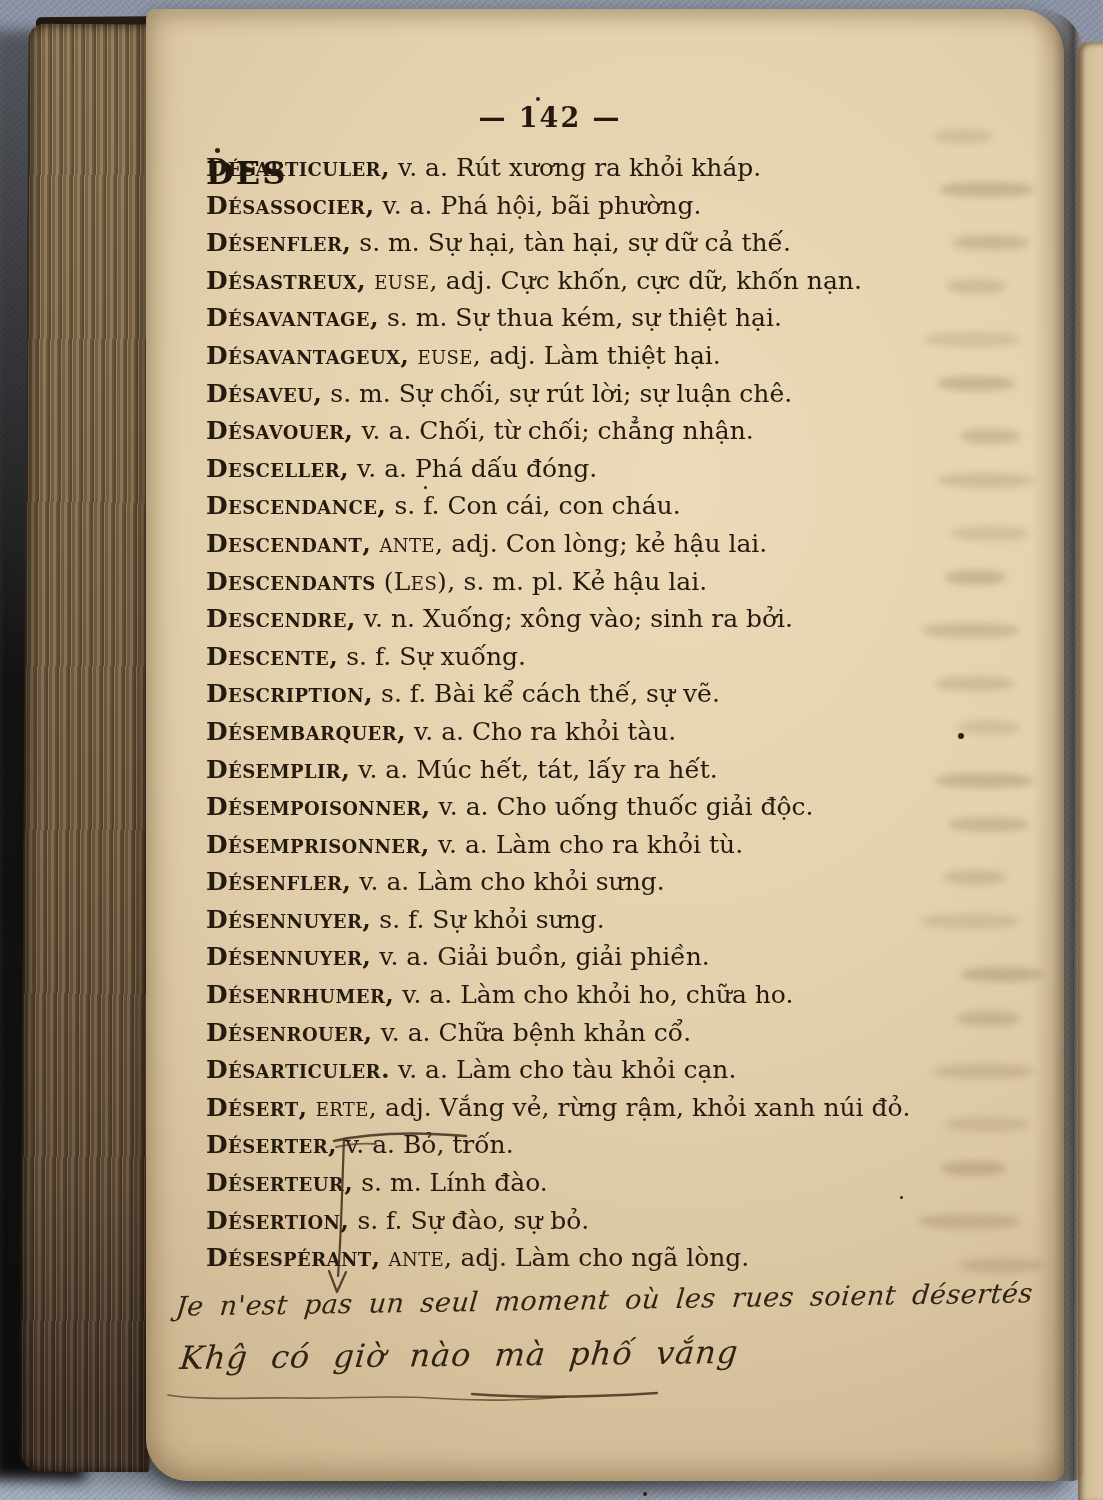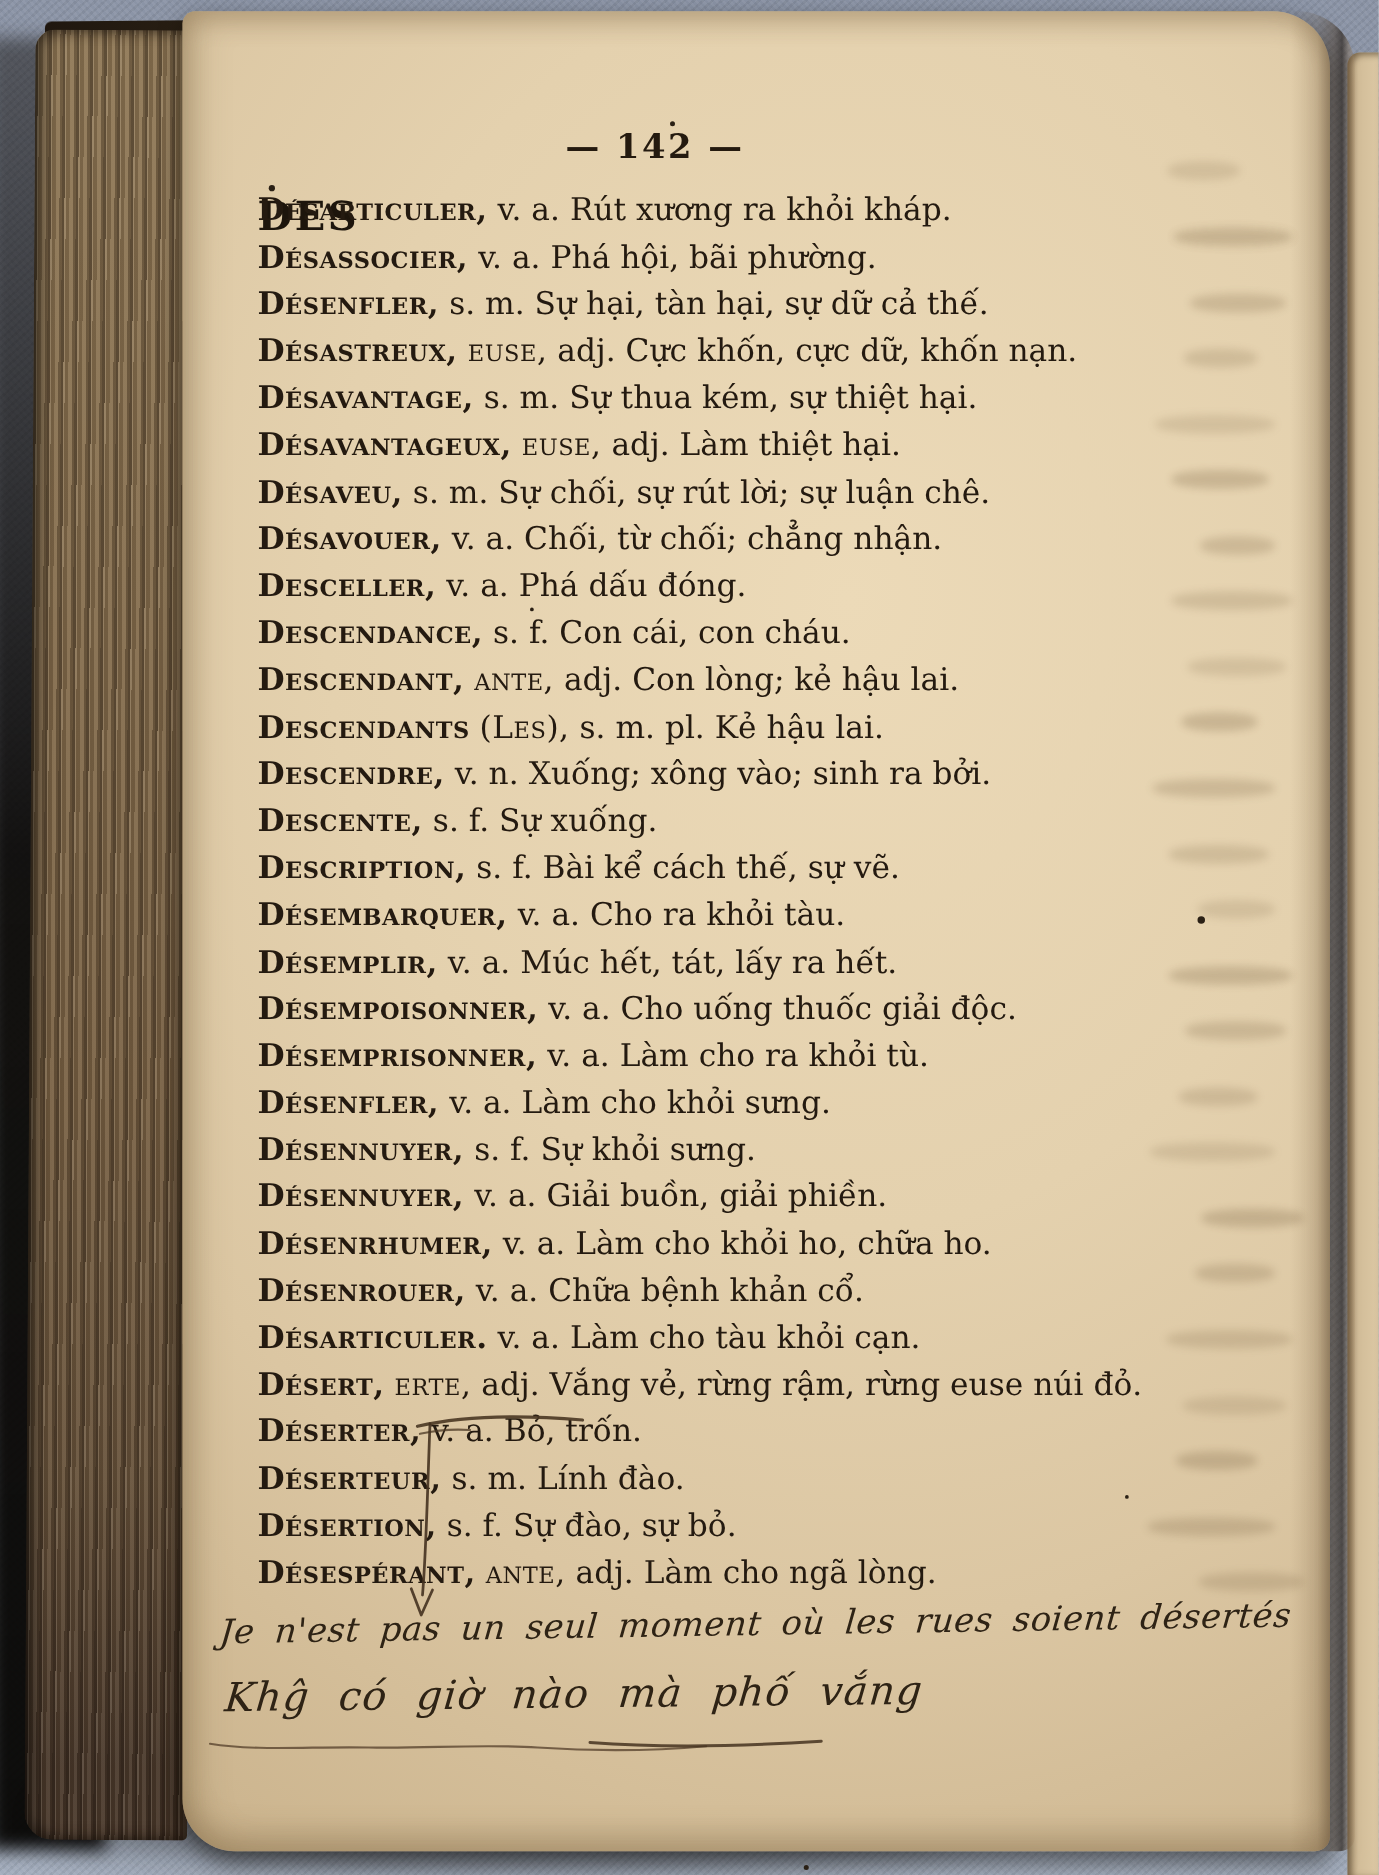--- a/index.html
+++ b/index.html
@@ -49,21 +49,21 @@
 
   
   .fold{position:absolute;left:1032px;top:9px;width:52px;height:1472px;z-index:5;pointer-events:none;
     background:linear-gradient(90deg, rgba(0,0,0,0) 0%, rgba(98,74,46,.18) 42%,
       rgba(70,52,32,.45) 68%, rgba(36,26,16,.62) 80%, rgba(120,95,65,.40) 90%, rgba(175,148,112,.28) 100%);
     border-radius:0 46px 12px 0;}
 
   
   .running-head{position:absolute;left:206px;top:114px;font-size:32px;font-weight:700;
     letter-spacing:2px;color:#1d150c;z-index:6;font-family:"DejaVu Serif",serif;margin-top:40px;}
-  .page-number{position:absolute;left:404px;top:102px;width:240px;text-align:center;
+  .page-number{position:absolute;left:430px;top:102px;width:240px;text-align:center;
     font-size:27px;font-weight:600;color:#241a0f;letter-spacing:2px;z-index:6;}
   .entries{position:absolute;left:206px;top:149px;width:716px;z-index:6;
     font-size:25px;line-height:37.6px;color:#241a10;white-space:nowrap;}
   .entry .head{font-weight:700;font-variant:small-caps;letter-spacing:.4px;}
   .entry .variant{font-variant:small-caps;letter-spacing:.4px;}
   .entry .pos{}
   .entry .def{}
 
   
   .ghost{position:absolute;left:0;top:0;width:918px;height:1472px;z-index:5;overflow:hidden;
@@ -144,21 +144,21 @@
       <div class="entry"><span class="head">Désembarquer,</span> <span class="pos">v. a.</span> <span class="def">Cho ra khỏi tàu.</span></div>
       <div class="entry"><span class="head">Désemplir,</span> <span class="pos">v. a.</span> <span class="def">Múc hết, tát, lấy ra hết.</span></div>
       <div class="entry"><span class="head">Désempoisonner,</span> <span class="pos">v. a.</span> <span class="def">Cho uống thuốc giải độc.</span></div>
       <div class="entry"><span class="head">Désemprisonner,</span> <span class="pos">v. a.</span> <span class="def">Làm cho ra khỏi tù.</span></div>
       <div class="entry"><span class="head">Désenfler,</span> <span class="pos">v. a.</span> <span class="def">Làm cho khỏi sưng.</span></div>
       <div class="entry"><span class="head">Désennuyer,</span> <span class="pos">s. f.</span> <span class="def">Sự khỏi sưng.</span></div>
       <div class="entry"><span class="head">Désennuyer,</span> <span class="pos">v. a.</span> <span class="def">Giải buồn, giải phiền.</span></div>
       <div class="entry"><span class="head">Désenrhumer,</span> <span class="pos">v. a.</span> <span class="def">Làm cho khỏi ho, chữa ho.</span></div>
       <div class="entry"><span class="head">Désenrouer,</span> <span class="pos">v. a.</span> <span class="def">Chữa bệnh khản cổ.</span></div>
       <div class="entry"><span class="head">Désarticuler.</span> <span class="pos">v. a.</span> <span class="def">Làm cho tàu khỏi cạn.</span></div>
-      <div class="entry"><span class="head">Désert,</span> <span class="variant">erte,</span> <span class="pos">adj.</span> <span class="def">Vắng vẻ, rừng rậm, rừng euse núi đỏ.</span></div>
+      <div class="entry"><span class="head">Désert,</span> <span class="variant">erte,</span> <span class="pos">adj.</span> <span class="def">Vắng vẻ, rừng rậm, khỏi xanh núi đỏ.</span></div>
       <div class="entry"><span class="head">Déserter,</span> <span class="pos">v. a.</span> <span class="def">Bỏ, trốn.</span></div>
       <div class="entry"><span class="head">Déserteur,</span> <span class="pos">s. m.</span> <span class="def">Lính đào.</span></div>
       <div class="entry"><span class="head">Désertion,</span> <span class="pos">s. f.</span> <span class="def">Sự đào, sự bỏ.</span></div>
       <div class="entry"><span class="head">Désespérant,</span> <span class="variant">ante,</span> <span class="pos">adj.</span> <span class="def">Làm cho ngã lòng.</span></div>
     </div>
 
   <div class="handwriting hw-fr">Je n'est pas un seul moment où les rues soient désertés</div>
   <div class="handwriting hw-vi">Khĝ có giờ nào mà phố vắng</div>
 
   <svg class="marks" width="1103" height="1500" viewBox="0 0 1103 1500" fill="none">

